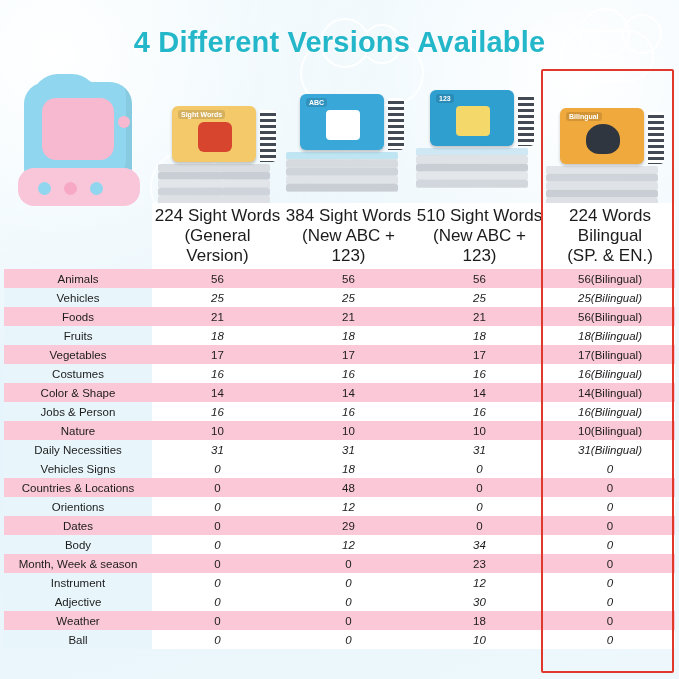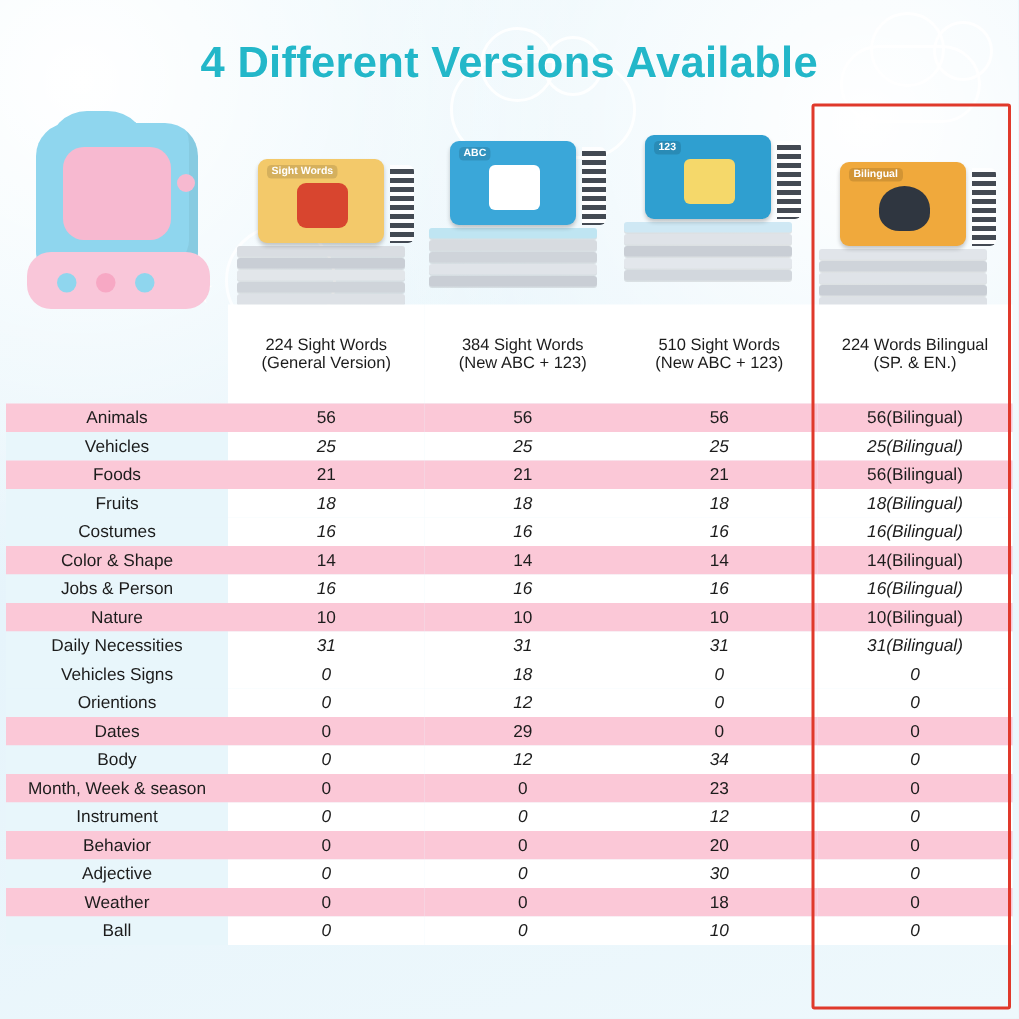--- a/index.html
+++ b/index.html
@@ -197,21 +197,21 @@
   th, td {
     font-size: 11.5px;
     color: #1c1c1c;
     text-align: center;
     padding: 0;
     height: 19px;
     border: none;
   }
   thead th {
     height: 66px;
-    font-size: 11px;
+    font-size: 17px;
     font-weight: normal;
     vertical-align: middle;
     background: #ffffff;
   }
   thead th.corner { background: transparent; }
   col.c0 { width: 148px; }
   col.c1 { width: 131px; }
   col.c2 { width: 131px; }
   col.c3 { width: 131px; }
   col.c4 { width: 130px; }
@@ -373,20 +373,27 @@
             <td class="val">21</td>
             <td class="val">56(Bilingual)</td>
           </tr>
           <tr class="even">
             <td class="label">Fruits</td>
             <td class="val">18</td>
             <td class="val">18</td>
             <td class="val">18</td>
             <td class="val">18(Bilingual)</td>
           </tr>
+          <tr class="odd">
+            <td class="label">Vegetables</td>
+            <td class="val">17</td>
+            <td class="val">17</td>
+            <td class="val">17</td>
+            <td class="val">17(Bilingual)</td>
+          </tr>
           <tr class="even">
             <td class="label">Costumes</td>
             <td class="val">16</td>
             <td class="val">16</td>
             <td class="val">16</td>
             <td class="val">16(Bilingual)</td>
           </tr>
           <tr class="odd">
             <td class="label">Color &amp; Shape</td>
             <td class="val">14</td>
@@ -415,20 +422,27 @@
             <td class="val">31</td>
             <td class="val">31(Bilingual)</td>
           </tr>
           <tr class="even">
             <td class="label">Vehicles Signs</td>
             <td class="val">0</td>
             <td class="val">18</td>
             <td class="val">0</td>
             <td class="val">0</td>
           </tr>
+          <tr class="odd">
+            <td class="label">Countries &amp; Locations</td>
+            <td class="val">0</td>
+            <td class="val">48</td>
+            <td class="val">0</td>
+            <td class="val">0</td>
+          </tr>
           <tr class="even">
             <td class="label">Orientions</td>
             <td class="val">0</td>
             <td class="val">12</td>
             <td class="val">0</td>
             <td class="val">0</td>
           </tr>
           <tr class="odd">
             <td class="label">Dates</td>
             <td class="val">0</td>
@@ -448,27 +462,20 @@
             <td class="val">0</td>
             <td class="val">0</td>
             <td class="val">23</td>
             <td class="val">0</td>
           </tr>
           <tr class="even">
             <td class="label">Instrument</td>
             <td class="val">0</td>
             <td class="val">0</td>
             <td class="val">12</td>
-            <td class="val">0</td>
-          </tr>
-          <tr class="odd">
-            <td class="label">Behavior</td>
-            <td class="val">0</td>
-            <td class="val">0</td>
-            <td class="val">20</td>
             <td class="val">0</td>
           </tr>
           <tr class="even">
             <td class="label">Adjective</td>
             <td class="val">0</td>
             <td class="val">0</td>
             <td class="val">30</td>
             <td class="val">0</td>
           </tr>
           <tr class="odd">

